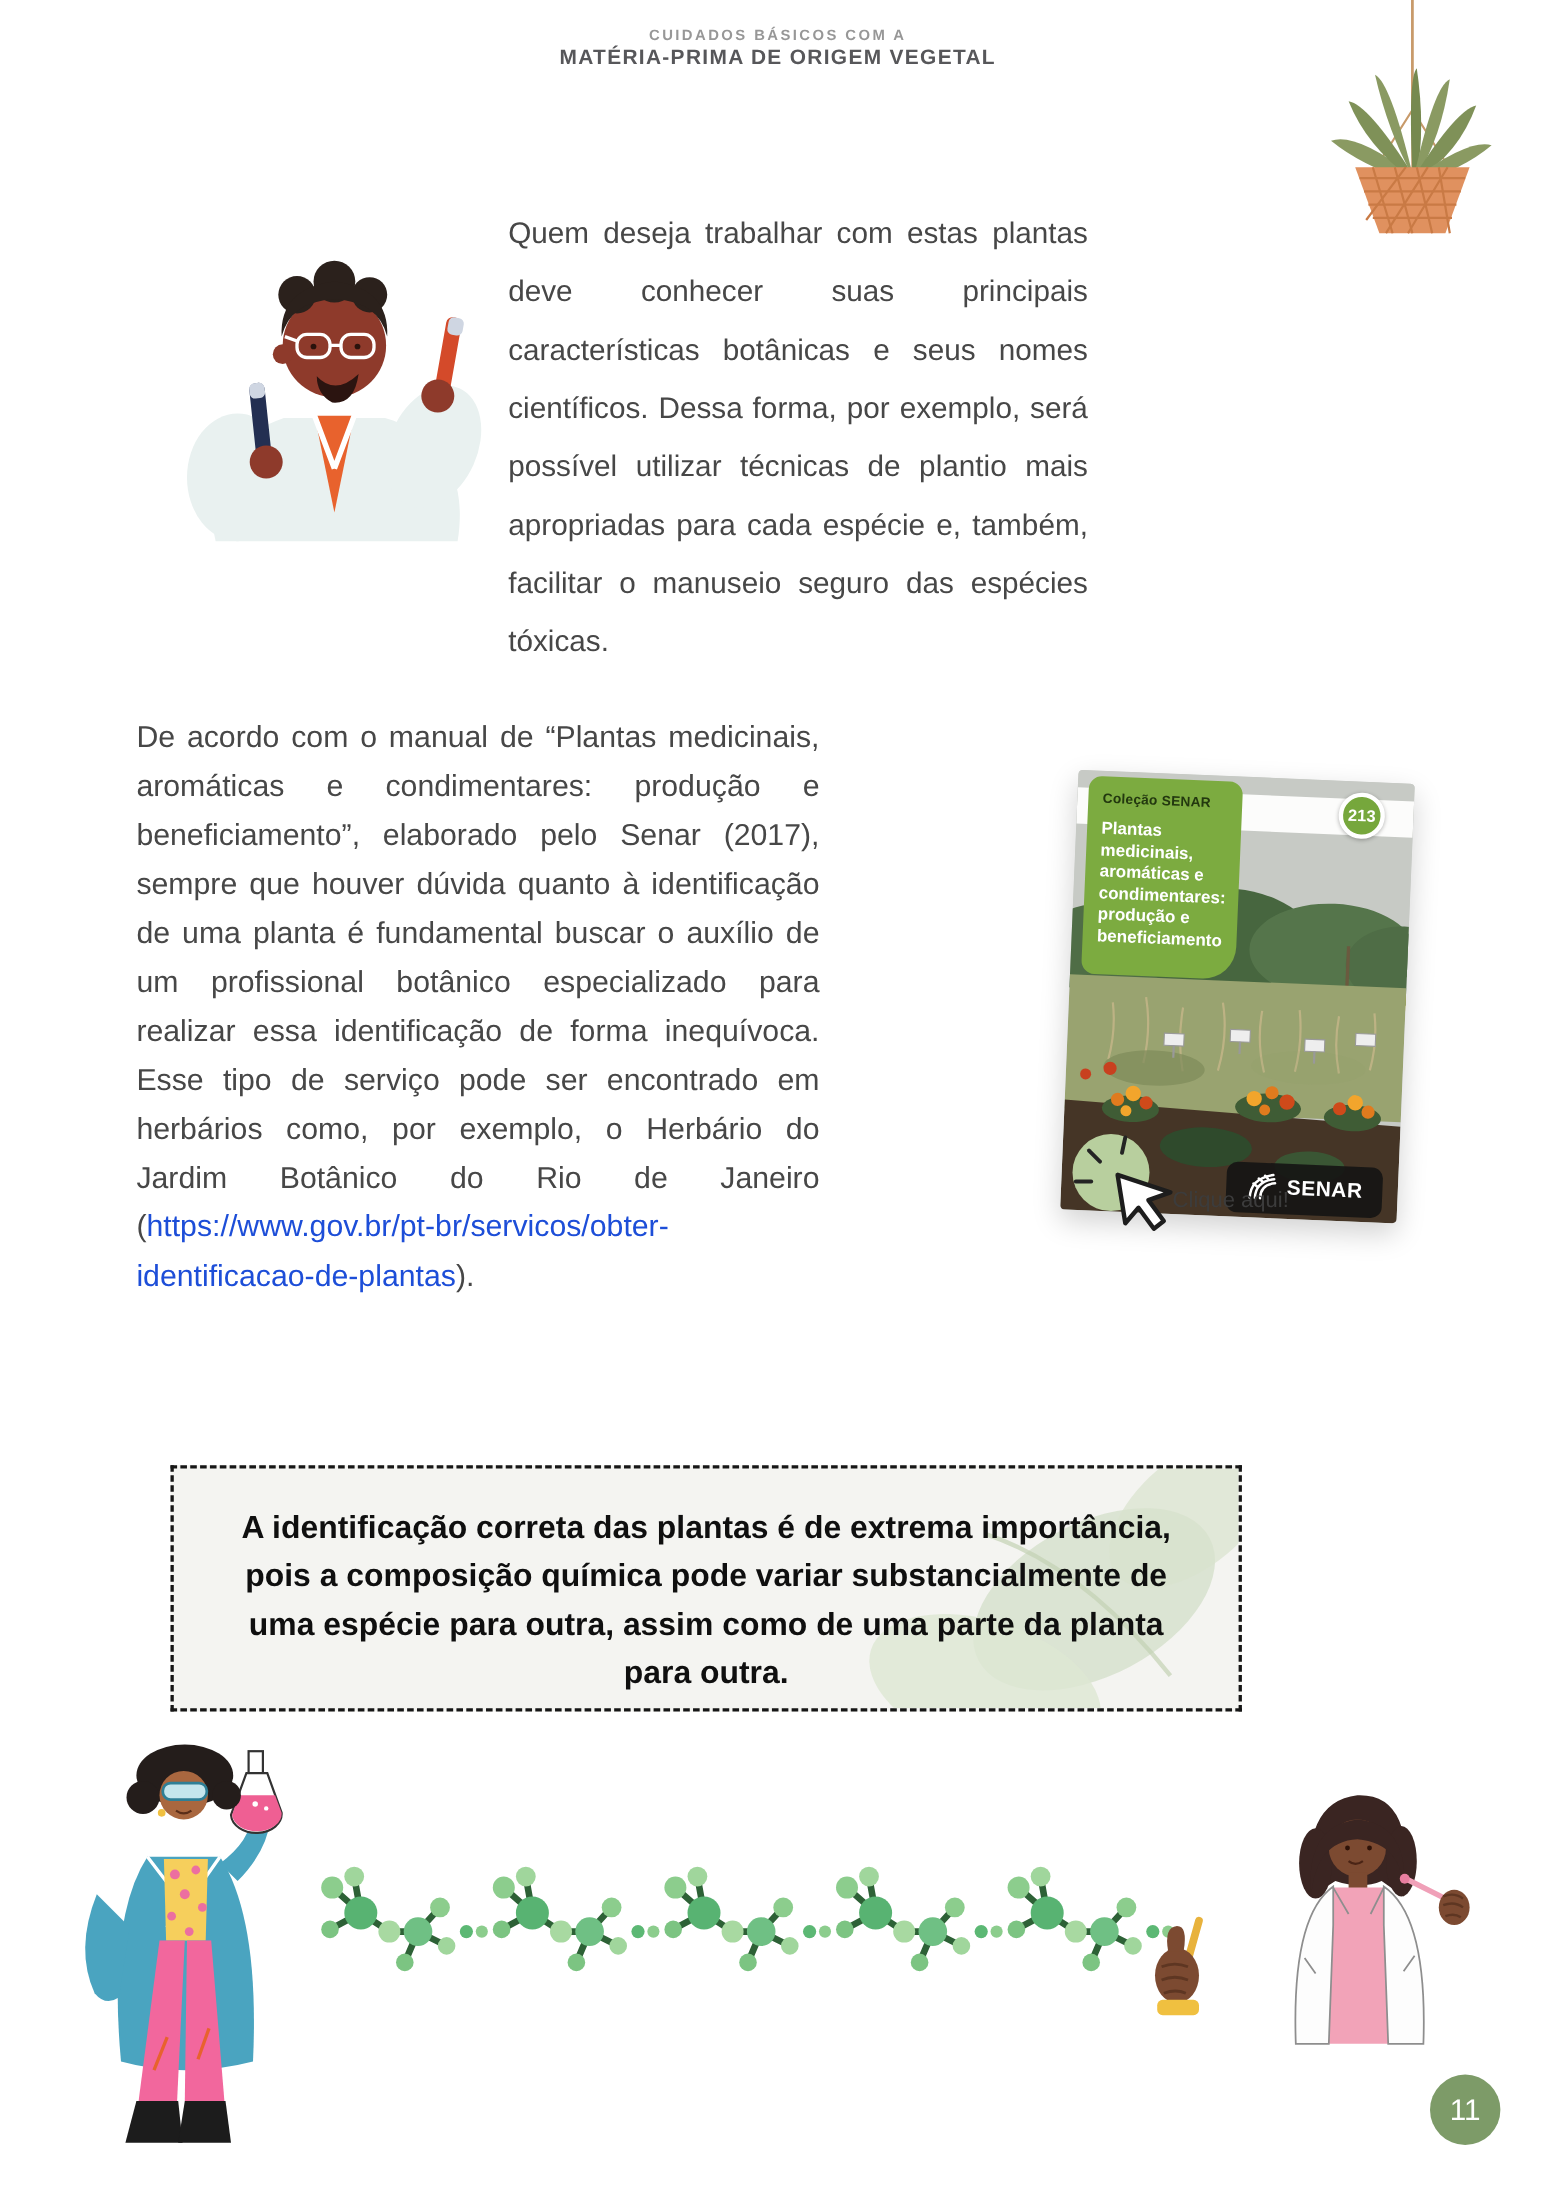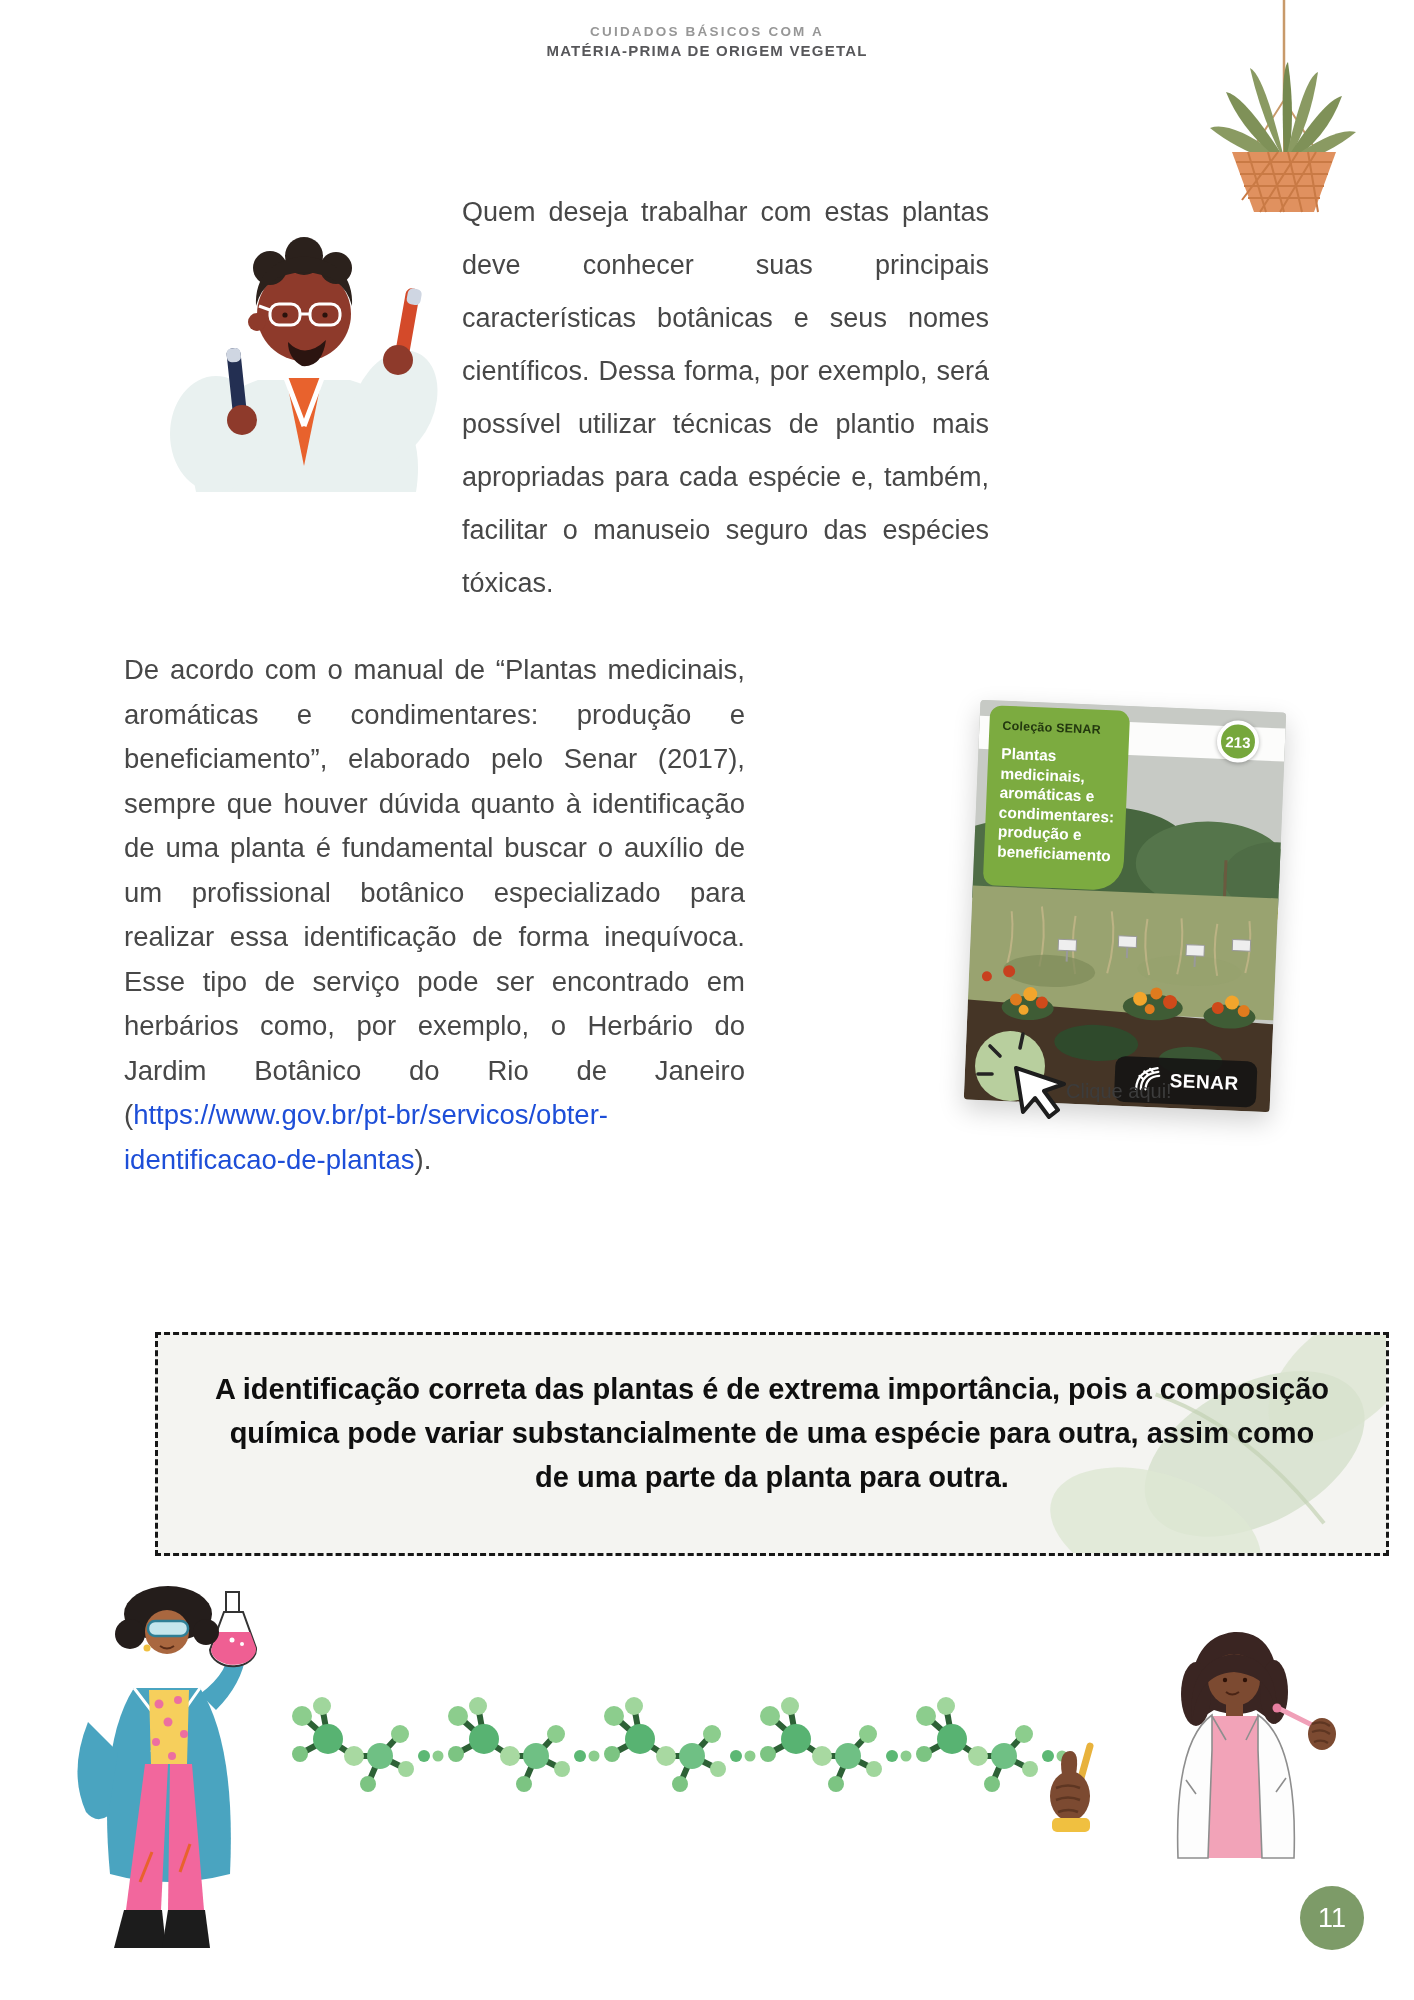--- a/index.html
+++ b/index.html
@@ -4,21 +4,21 @@
 <style>
   * { margin:0; padding:0; box-sizing:border-box; }
   body { background:#888; font-family:"Liberation Sans", sans-serif; }
   .page {
     position:relative; width:1414px; height:2000px; background:#ffffff;
     overflow:hidden; margin:0 auto;
   }
   
   .header { position:absolute; top:24px; left:0; width:100%; text-align:center; }
   .header-line1 { font-size:13.5px; letter-spacing:2.2px; color:#979797; font-weight:600; }
-  .header-line2 { font-size:15px; letter-spacing:1.2px; color:#57575a; font-weight:800; margin-top:3px; }
+  .header-line2 { font-size:19px; letter-spacing:1.2px; color:#57575a; font-weight:800; margin-top:3px; }
 
   
   .illu { position:absolute; }
   .hanging-plant { left:1192px; top:0; width:180px; height:228px; }
   .scientist-man { left:158px; top:226px; width:300px; height:270px; }
   .scientist-woman-left { left:48px; top:1572px; width:252px; height:402px; }
   .scientist-woman-right { left:1126px; top:1620px; width:272px; height:258px; }
   .hand-stick { left:1030px; top:1738px; width:82px; height:102px; }
   .molecule-divider { left:288px; top:1694px; width:780px; height:100px; }
 
@@ -63,21 +63,21 @@
   .cover .senar-logo .senar-text { color:#fff; font-weight:800; font-size:19px; letter-spacing:.5px; }
 
   
   .click-circle { position:absolute; left:968px; top:1022px; width:118px; height:104px; cursor:pointer; }
   .click-label {
     position:absolute; left:1066px; top:1080px; font-size:20px; color:#3c3c3c; cursor:pointer;
   }
 
   
   .callout {
-    position:absolute; left:155px; top:1332px; width:1234px; height:224px;
+    position:absolute; left:155px; top:1332px; width:974px; height:224px;
     border:3px dashed #161616; background:#f4f4f1; overflow:hidden;
   }
   .callout .leafs { position:absolute; right:0; top:0; height:100%; }
   .callout .callout-text {
     position:relative; padding:32px 54px 0 54px; text-align:center;
     font-size:29px; font-weight:700; color:#0f0f0f; line-height:44px;
   }
 
   
   .page-badge {

